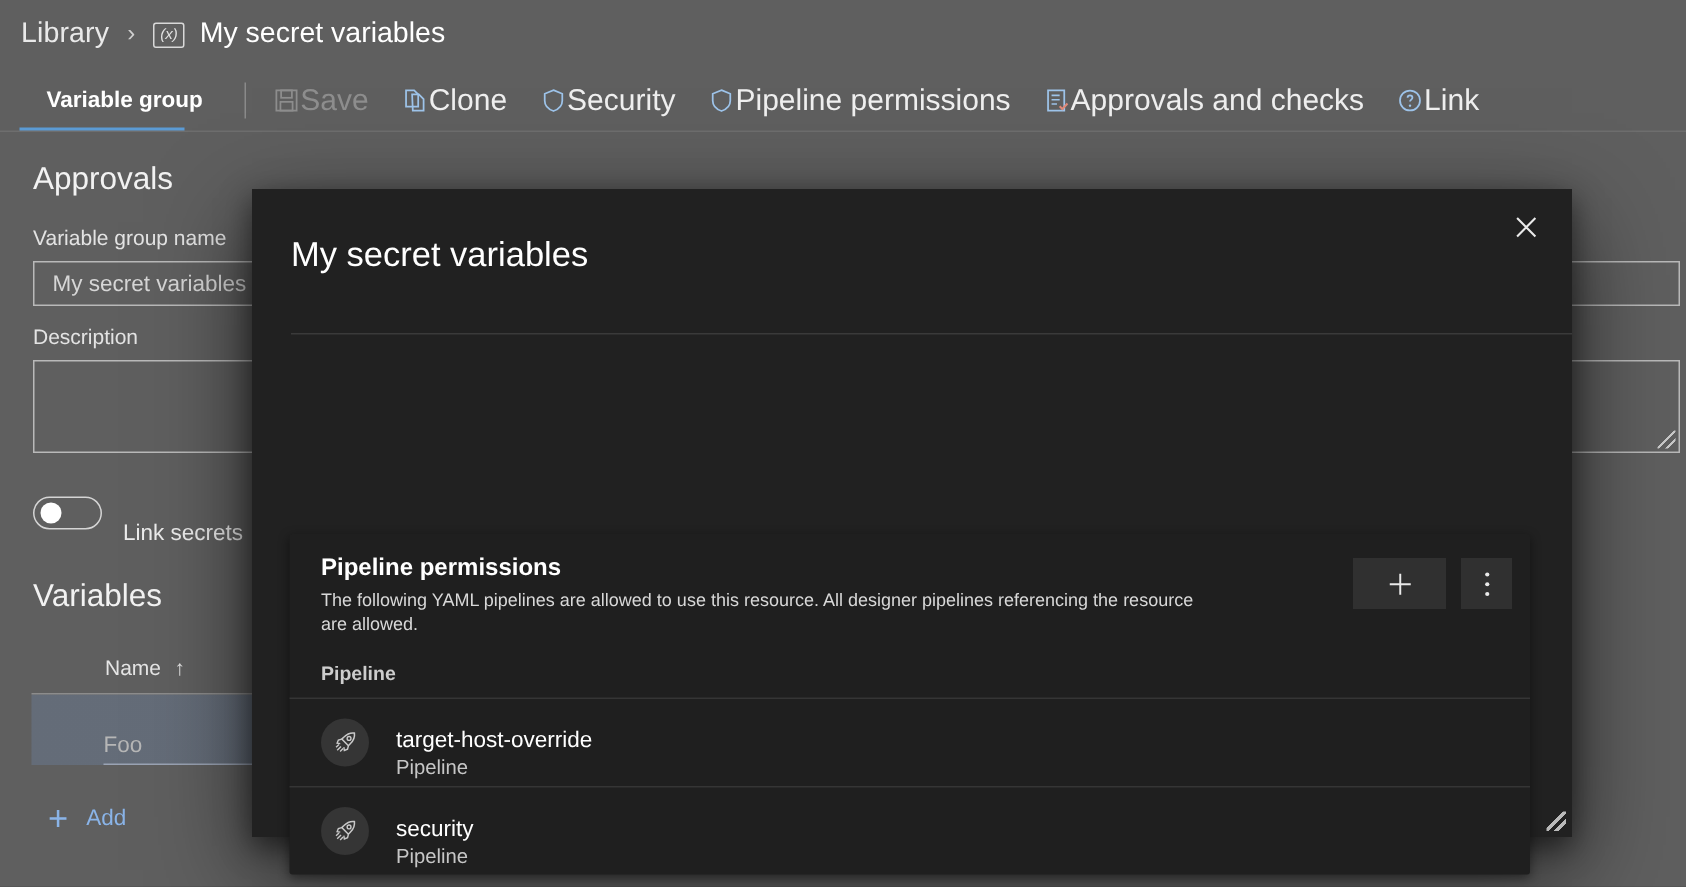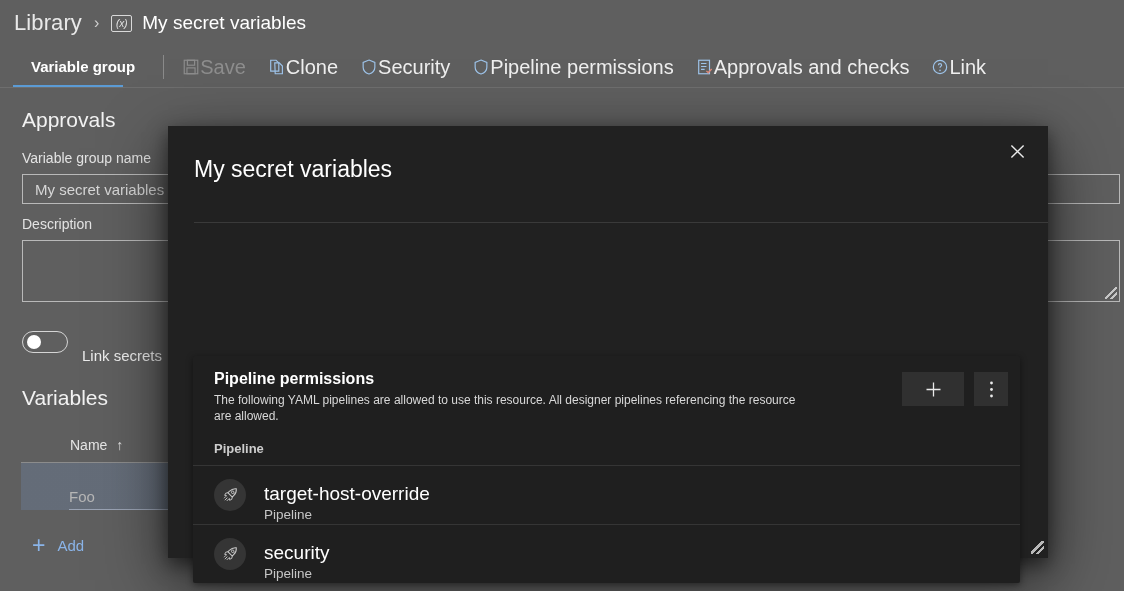--- a/index.html
+++ b/index.html
@@ -26,21 +26,21 @@
 
   
   .breadcrumb {
     display: flex;
     align-items: center;
     height: 46px;
     padding: 0 0 0 14px;
     gap: 0;
   }
   .crumb-link {
-    font-size: 22px;
+    font-size: 19px;
     color: #e9e9e9;
     letter-spacing: .1px;
   }
   .crumb-sep {
     font-size: 16px;
     color: #cfcfcf;
     margin: 0 12px;
     line-height: 1;
   }
   .vg-icon {
@@ -316,21 +316,21 @@
     width: 32px; height: 32px;
     border-radius: 50%;
     background: #353535;
     display: flex;
     align-items: center;
     justify-content: center;
     font-size: 15px;
     color: #c9c9c9;
     flex: 0 0 32px;
   }
-  .pl-name { font-size: 19px; color: #ffffff; line-height: 1.25; margin-top: 17px; }
+  .pl-name { font-size: 15px; color: #ffffff; line-height: 1.25; margin-top: 17px; }
   .pl-sub { font-size: 13.5px; color: #c6c6c6; line-height: 1.35; }
   .dlg-grip {
     position: absolute;
     right: 4px; bottom: 4px;
     width: 13px; height: 13px;
     background:
       linear-gradient(135deg, transparent 0 42%, #b9b9b9 42% 54%, transparent 54% 100%),
       linear-gradient(135deg, transparent 0 68%, #b9b9b9 68% 80%, transparent 80% 100%);
   }
 </style>

